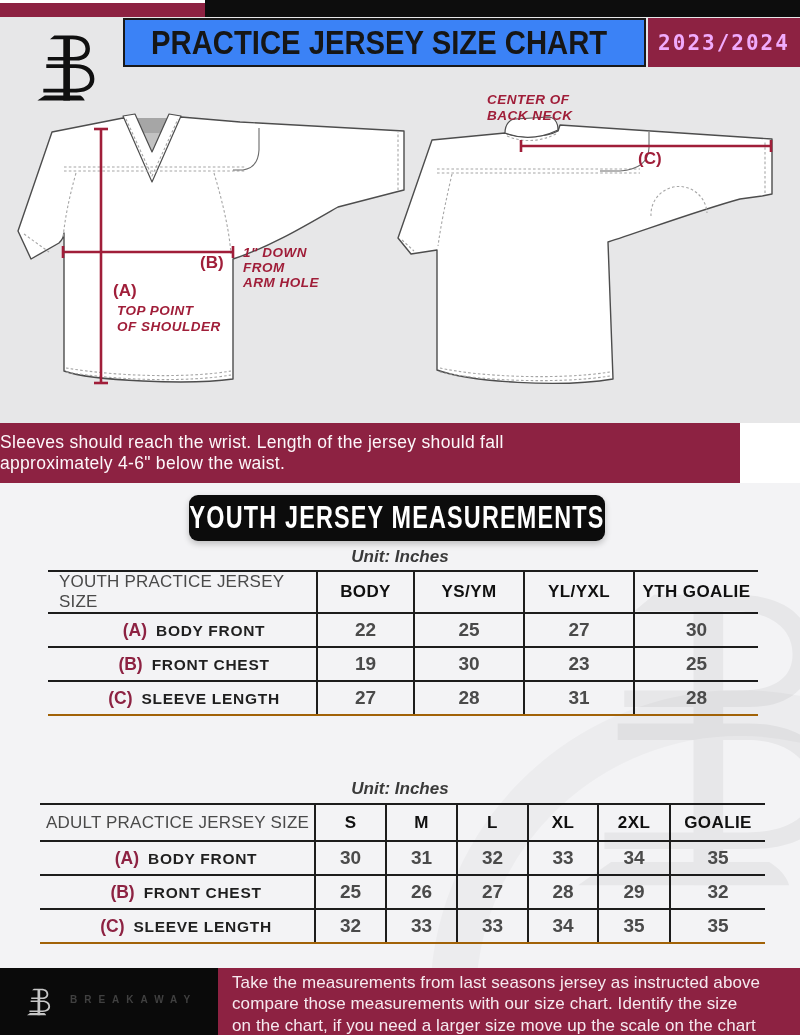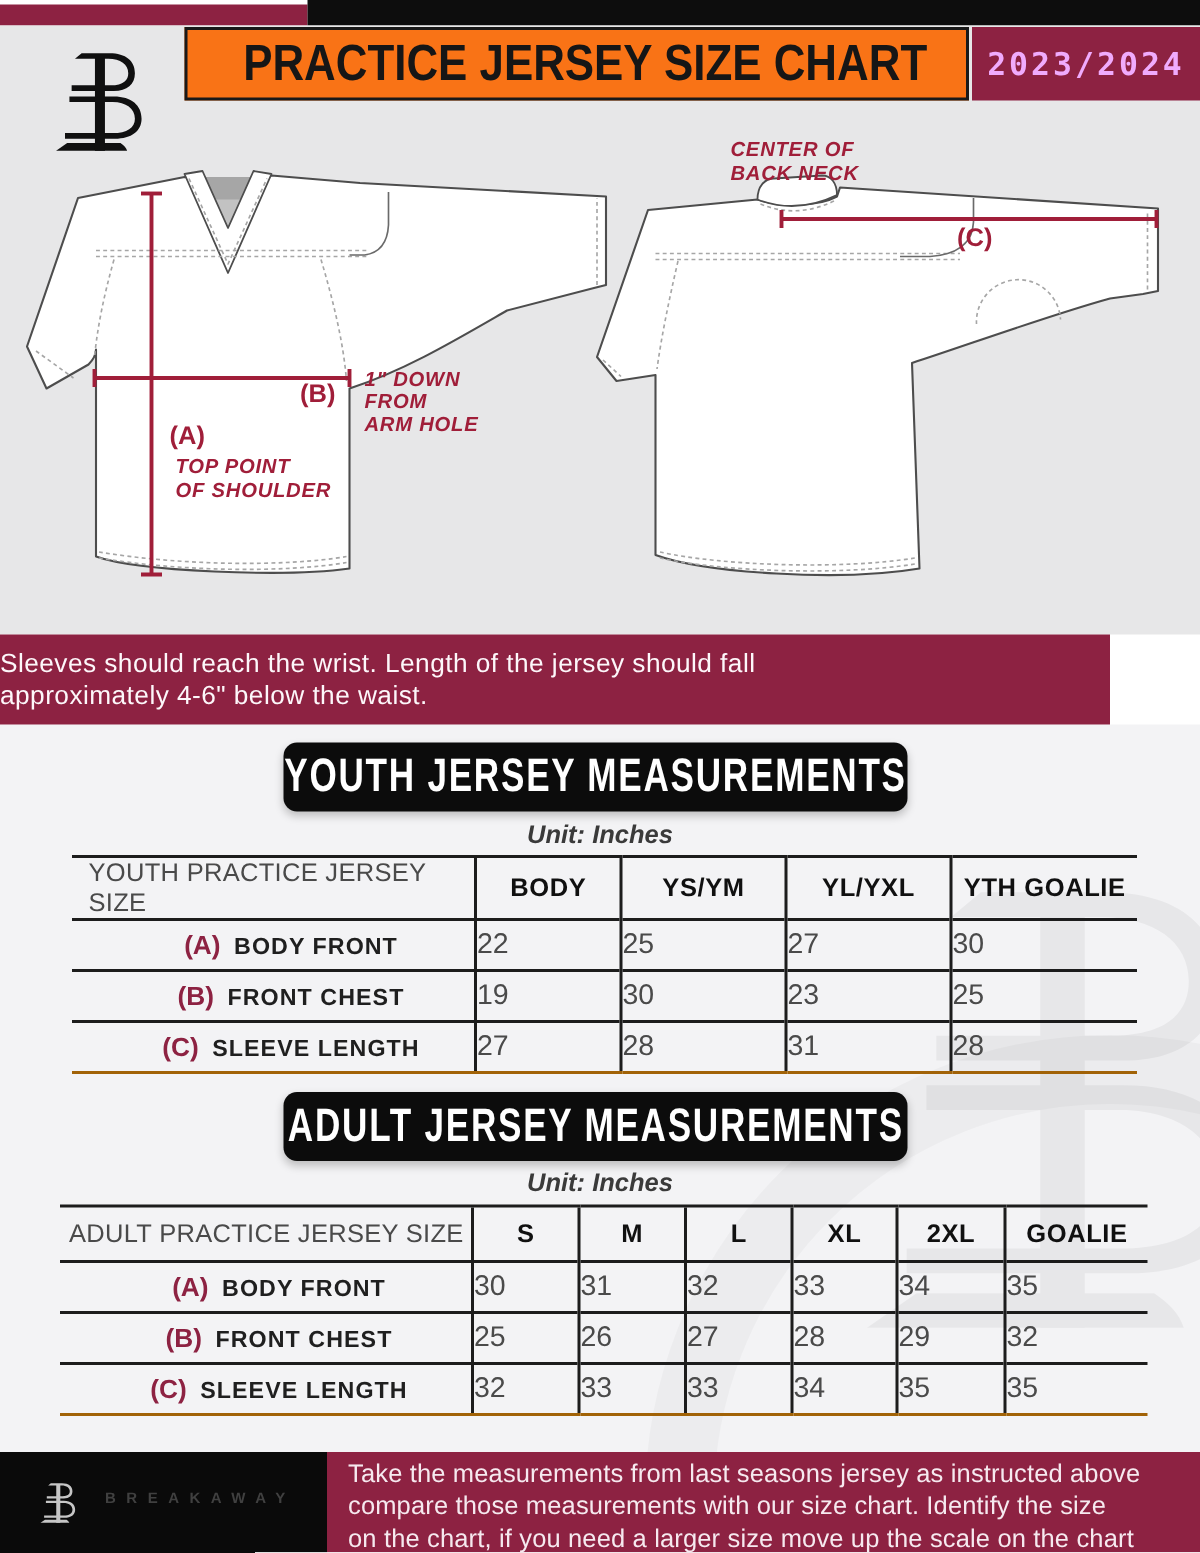--- a/index.html
+++ b/index.html
@@ -3,21 +3,21 @@
 <meta charset="utf-8">
 <style>
   html,body{margin:0;padding:0;}
   body{font-family:"Liberation Sans", sans-serif; background:#ffffff;}
   #page{position:relative;width:800px;height:1035px;overflow:hidden;background:#ffffff;}
 
   
   .topbar-maroon{position:absolute;left:0;top:3px;width:205px;height:14px;background:var(--maroon,#8D2242);}
   .topbar-black{position:absolute;left:205px;top:0;width:595px;height:17px;background:#0d0d0d;}
   .gray-area{position:absolute;left:0;top:17px;width:800px;height:406px;background:#e7e7e8;}
-  .title-box{position:absolute;left:123px;top:18px;width:523px;height:49px;background:#f97316;border:2px solid #191919;box-sizing:border-box;display:flex;align-items:center;justify-content:flex-start;z-index:6;}
+  .title-box{position:absolute;left:123px;top:18px;width:523px;height:49px;background:#3b82f6;border:2px solid #191919;box-sizing:border-box;display:flex;align-items:center;justify-content:flex-end;z-index:6;}
   .title-text{font-size:34px;font-weight:800;color:#161616;letter-spacing:0px;white-space:nowrap;display:inline-block;transform:scaleX(.86);}
   .season-box{position:absolute;left:648px;top:18px;width:152px;height:49px;background:var(--maroon,#8D2242);display:flex;align-items:center;justify-content:center;z-index:6;}
   .season-text{font-family:"DejaVu Sans Mono",monospace;font-size:21px;font-weight:bold;color:#f0abfc;letter-spacing:2px;white-space:nowrap;}
   .logo-header{position:absolute;left:30px;top:27px;width:74px;height:82px;color:#101010;z-index:6;}
 
   
   .notice{position:absolute;left:0;top:423px;width:740px;height:60px;background:var(--maroon,#8D2242);color:#fdf7fa;text-align:left;box-sizing:border-box;padding-top:9px;font-size:17.5px;line-height:21px;letter-spacing:.3px;z-index:5;}
 
   
   .lower-bg{position:absolute;left:0;top:483px;width:800px;height:485px;background:#f3f3f5;}
@@ -39,21 +39,21 @@
   .sizes-table td+td, .sizes-table th+th{border-left:2px solid #1c1c1c;}
   th.first-col{font-size:17px;font-weight:500;color:#4a4a4a;text-align:left;letter-spacing:.2px;}
   .youth-table th.first-col{padding-left:11px;}
   .adult-table th.first-col{padding-left:6px;}
   th.col-head{font-size:17px;font-weight:700;color:#101010;text-align:center;letter-spacing:.4px;}
   td.label-cell{text-align:center;}
   .youth-table td.label-cell{padding-left:24px;}
   .adult-table td.label-cell{padding-left:18px;}
   .marker{color:var(--maroon,#8D2242);font-weight:800;font-size:17.5px;}
   .rowlabel{color:#1f1f1f;font-weight:600;font-size:15.5px;letter-spacing:.7px;padding-left:9px;}
-  td.val{font-size:19px;color:#4a4a4a;text-align:left;font-weight:400;}
+  td.val{font-size:19px;color:#4a4a4a;text-align:center;font-weight:700;}
 
   
   .footer-black{position:absolute;left:0;top:968px;width:218px;height:67px;background:#0a0a0a;z-index:5;}
   .footer-maroon{position:absolute;left:218px;top:968px;width:582px;height:67px;background:var(--maroon,#8D2242);box-sizing:border-box;padding:4px 0 0 14px;z-index:5;}
   .footer-maroon div{color:#f6e9ef;font-size:17px;line-height:21.3px;letter-spacing:.1px;white-space:nowrap;}
   .logo-footer{position:absolute;left:24px;top:985px;width:30px;height:34px;color:#c6c6c6;z-index:6;}
   .brand{position:absolute;left:70px;top:994px;width:145px;color:#404040;font-size:10px;font-weight:700;letter-spacing:7px;white-space:nowrap;z-index:6;}
 
   svg text{font-family:"Liberation Sans",sans-serif;}
   .jersey-svg{position:absolute;left:0;top:0;z-index:2;}
@@ -207,23 +207,20 @@
             <td class="label-cell"><span class="marker">(C)</span><span class="rowlabel">SLEEVE LENGTH</span></td>
             <td class="val">27</td>
             <td class="val">28</td>
             <td class="val">31</td>
             <td class="val">28</td>
           </tr>
         </tbody>
       </table>
   </div>
 
-  <div class="banner" style="top:728px">
-    <span>ADULT JERSEY MEASUREMENTS</span>
-  </div>
   <div class="unit" style="top:779px">Unit: Inches</div>
   <div class="tbl-wrap" style="left:40px;top:803px">
     <table class="sizes-table adult-table">
         <colgroup>
           <col style="width: 275px;">
           <col style="width: 71px;">
           <col style="width: 71px;">
           <col style="width: 71px;">
           <col style="width: 70px;">
           <col style="width: 72px;">

